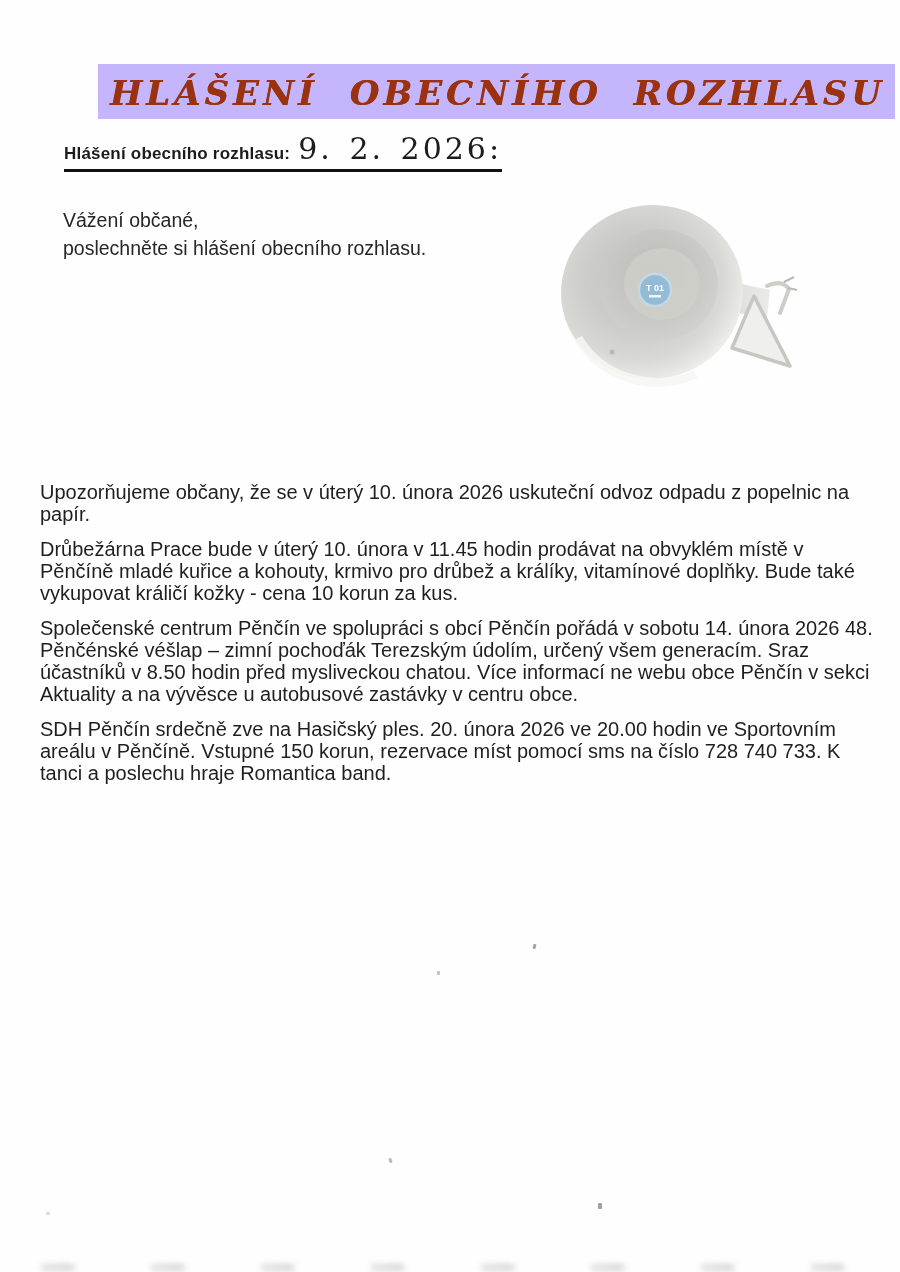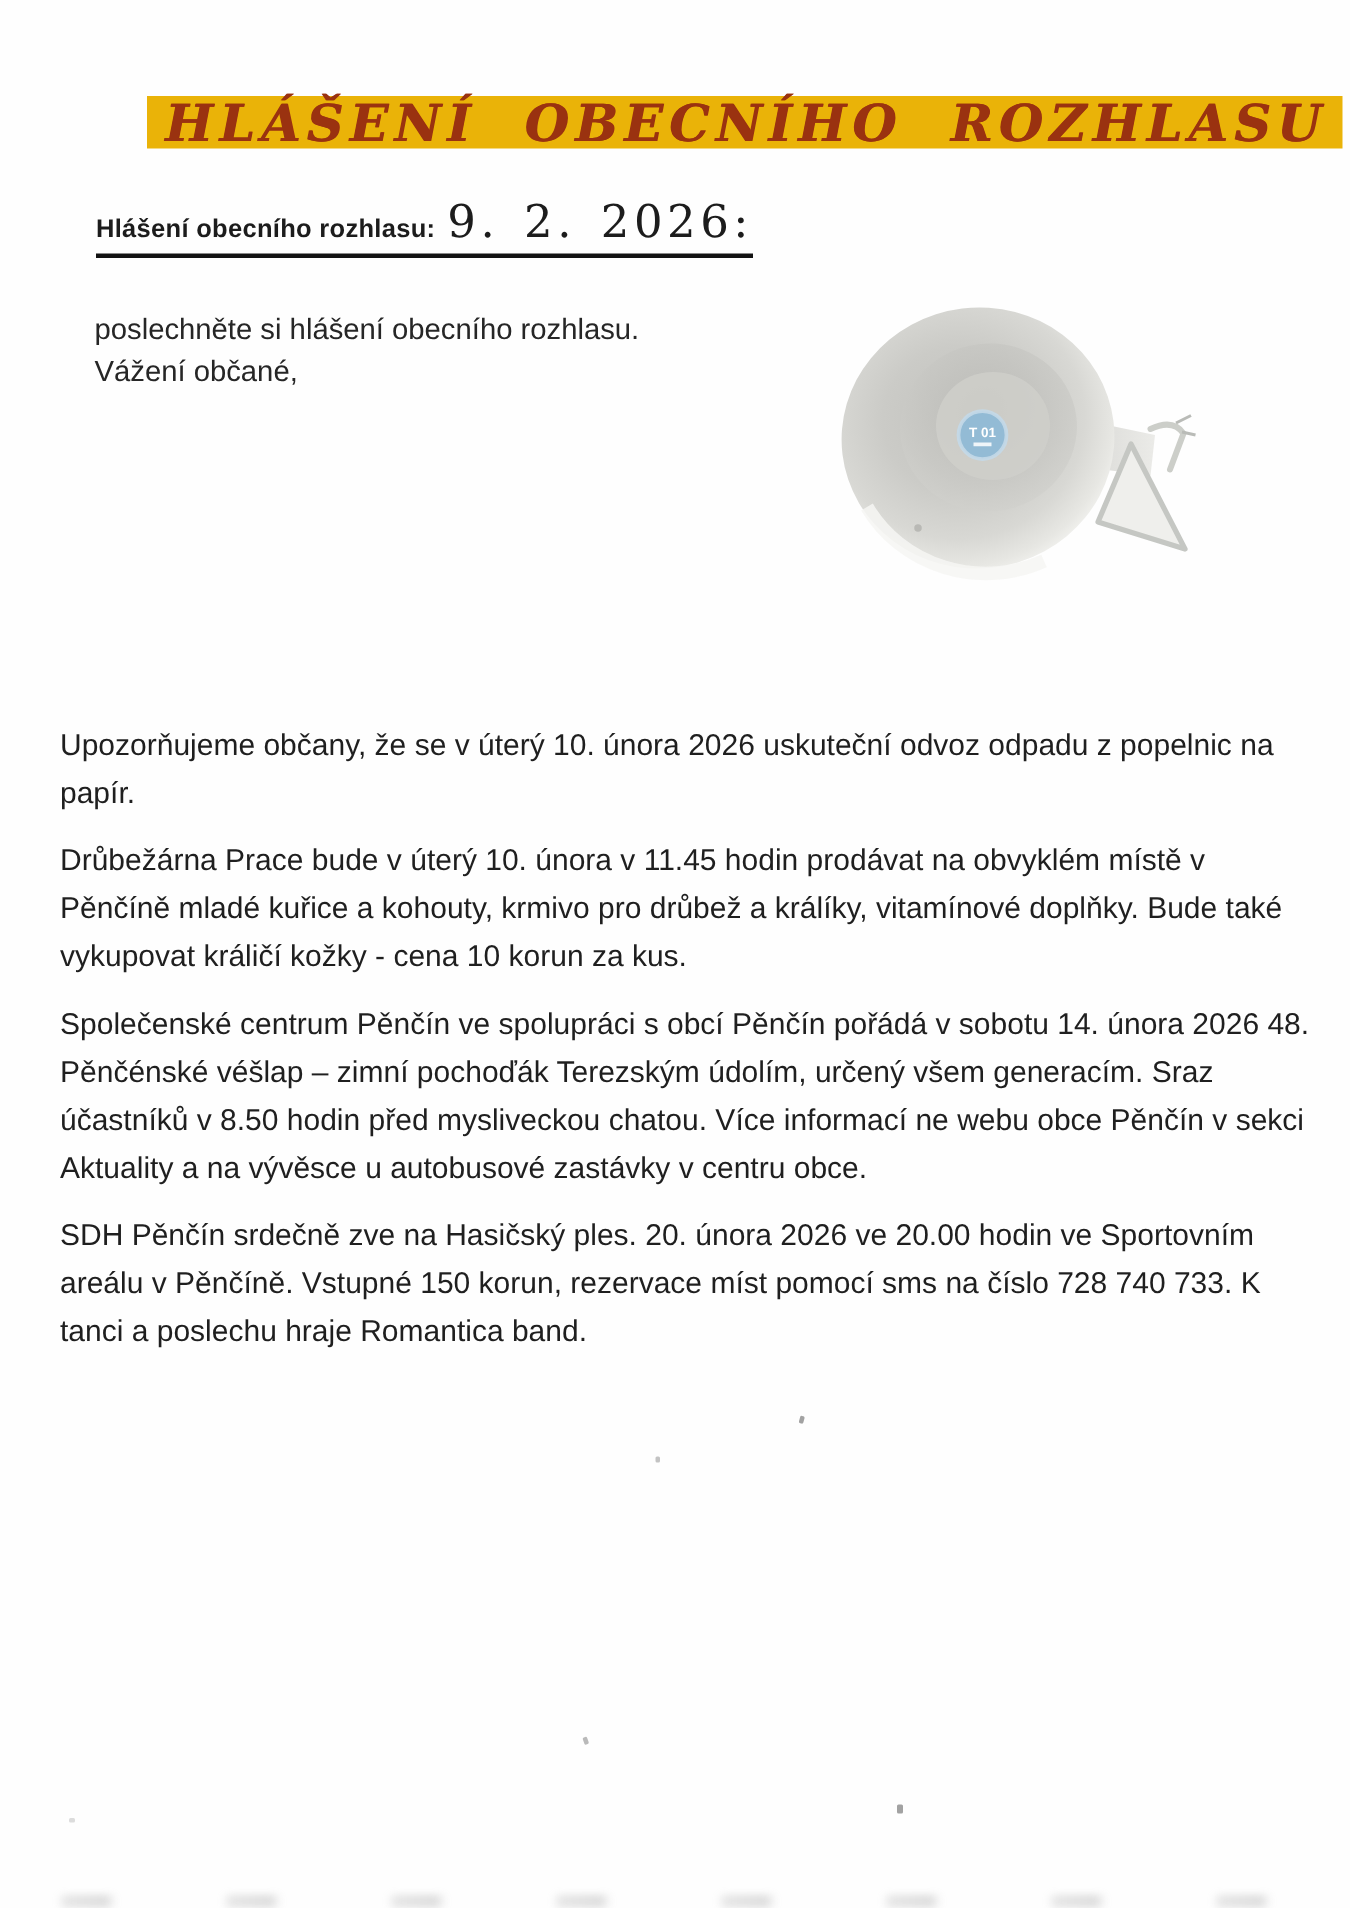--- a/index.html
+++ b/index.html
@@ -15,23 +15,23 @@
     position: absolute;
     inset: 0;
     background: #fefefe;
   }
 
   
   .title-banner {
     position: absolute;
     left: 98px;
     top: 64px;
-    height: 35px;
+    height: 55px;
     padding: 2px 10px 0 12px;
-    background: #eab308;
+    background: #c4b5fd;
     white-space: nowrap;
     display: flex;
     align-items: center;
   }
   .title-banner .title-text {
     font-family: "DejaVu Serif", "Liberation Serif", serif;
     font-style: italic;
     font-weight: bold;
     font-size: 34px;
     letter-spacing: 4px;
@@ -82,21 +82,21 @@
     height: 192px;
   }
 
   
   .body-text {
     position: absolute;
     left: 40px;
     top: 481px;
     width: 842px;
     font-size: 20px;
-    line-height: 32px;
+    line-height: 22px;
     color: #1f1f1f;
   }
   .body-text p { margin: 0 0 13px 0; }
 
   
   .speck {
     position: absolute;
     background: #555;
     border-radius: 1px;
     opacity: 0.55;
@@ -127,22 +127,22 @@
 
   <div class="title-banner">
     <span class="title-text">HLÁŠENÍ OBECNÍHO ROZHLASU</span>
   </div>
 
   <div class="heading">
     <span class="heading-label">Hlášení obecního rozhlasu:</span><span class="heading-date">9. 2. 2026:</span>
   </div>
 
   <div class="greeting">
+    <div>Vážení občané,</div>
     <div>poslechněte si hlášení obecního rozhlasu.</div>
-    <div>Vážení občané,</div>
   </div>
 
   <div class="megaphone">
     <svg width="252" height="192" viewBox="0 0 252 192">
       <defs>
         <radialGradient id="bellg" cx="44%" cy="42%" r="62%">
           <stop offset="0%" stop-color="#c2c2be"></stop>
           <stop offset="45%" stop-color="#cbcbc7"></stop>
           <stop offset="74%" stop-color="#d8d8d4"></stop>
           <stop offset="91%" stop-color="#e7e7e3"></stop>

